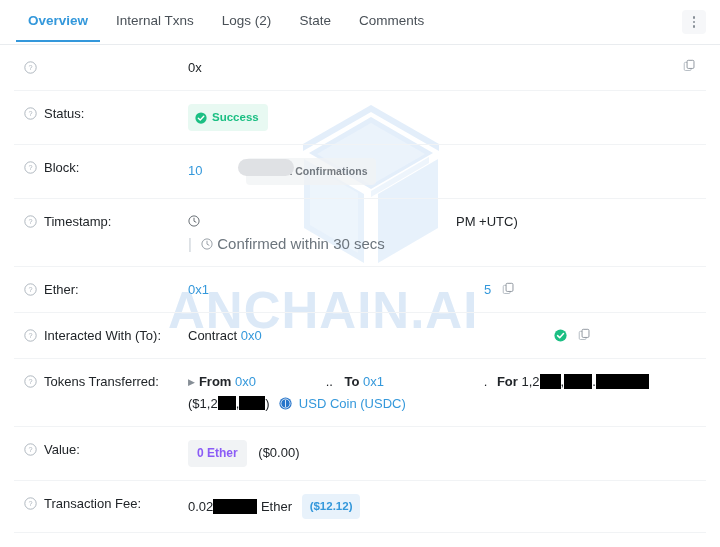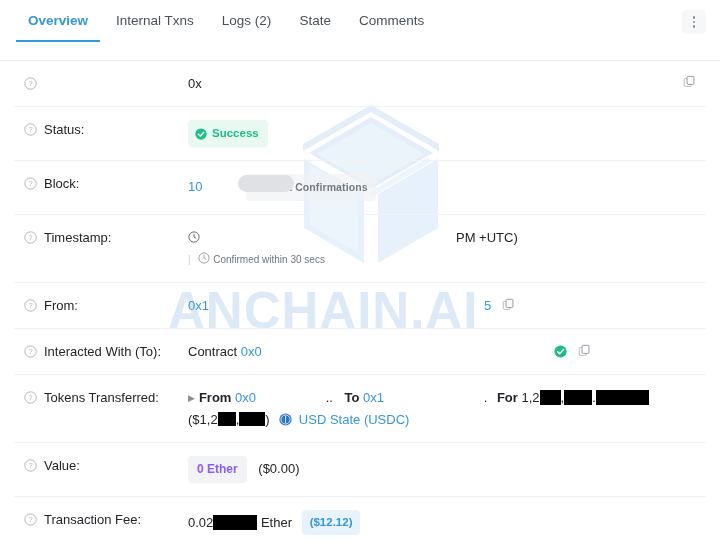--- a/index.html
+++ b/index.html
@@ -51,21 +51,21 @@
     font-size: 51px;
     font-weight: bold;
     letter-spacing: 1px;
     color: #dce9f7;
     white-space: nowrap;
   }
 
   
   .tabbar {
     position: relative;
-    height: 61px;
+    height: 45px;
     border-bottom: 1px solid #e9ecef;
     padding-left: 14px;
     box-sizing: border-box;
     display: flex;
     align-items: flex-start;
     z-index: 10;
   }
   .tab {
     position: relative;
     padding: 13px 14px 13px 14px;
@@ -269,21 +269,21 @@
     display: inline-block;
     color: #868e96;
     font-size: 9px;
     margin-right: 4px;
     vertical-align: 1px;
   }
 
   .ts-line2 {
     margin-top: 3px;
     color: #6c757d;
-    font-size: 10px;
+    font-size: 15px;
   }
   .ts-sep { color: #ced4da; margin-right: 5px; }
   .ts-right {
     position: absolute;
     left: 268px;
     top: 0;
     font-size: 13px;
     color: #212529;
   }
 
@@ -432,21 +432,21 @@
         </div>
       </div>
     </div>
 
     <div class="row">
       <div class="rlabel">
         <svg class="qmark" viewBox="0 0 16 16">
           <circle cx="8" cy="8" r="7" fill="none" stroke="#adb5bd" stroke-width="1.2"></circle>
           <text x="8" y="11.5" text-anchor="middle" font-size="9" font-family="Liberation Sans, sans-serif" fill="#adb5bd">?</text>
         </svg>
-        <span>From:</span>
+        <span>Ether:</span>
       </div>
       <div class="rvalue">
         <span class="link">0x1</span>
         <span class="link addr-tail">5</span>
         <svg class="copy-icon" style="position:absolute;left:314px;top:2px;" viewBox="0 0 16 16">
           <rect x="1.5" y="3.5" width="8.5" height="10" rx="1.5" fill="none" stroke="#adb5bd" stroke-width="1.1"></rect>
           <rect x="5" y="1" width="8.5" height="10" rx="1.5" fill="#fff" stroke="#868e96" stroke-width="1.1"></rect>
         </svg>
       </div>
     </div>
@@ -493,21 +493,21 @@
           <span class="bold" style="margin-left:6px;">For</span>
           <span><span>1,2</span><span class="redact tall" style="width:21px;"></span><span>,</span><span class="redact tall" style="width:28px;"></span><span>.</span><span class="redact tall" style="width:53px;"></span></span>
         </div>
         <div class="tok-line tok-line2">
           <span><span>($1,2</span><span class="redact" style="width:18px;"></span><span>,</span><span class="redact" style="width:26px;"></span><span>)</span></span>
           <svg class="usdc-icon" viewBox="0 0 16 16">
             <circle cx="8" cy="8" r="7.5" fill="#2775ca"></circle>
             <circle cx="8" cy="8" r="5.6" fill="none" stroke="#ffffff" stroke-width="1"></circle>
             <path d="M8 3.5 L8 12.5" stroke="#ffffff" stroke-width="1"></path>
           </svg>
-          <span class="link">USD State (USDC)</span>
+          <span class="link">USD Coin (USDC)</span>
         </div>
       </div>
     </div>
 
     <div class="row">
       <div class="rlabel">
         <svg class="qmark" viewBox="0 0 16 16">
           <circle cx="8" cy="8" r="7" fill="none" stroke="#adb5bd" stroke-width="1.2"></circle>
           <text x="8" y="11.5" text-anchor="middle" font-size="9" font-family="Liberation Sans, sans-serif" fill="#adb5bd">?</text>
         </svg>

